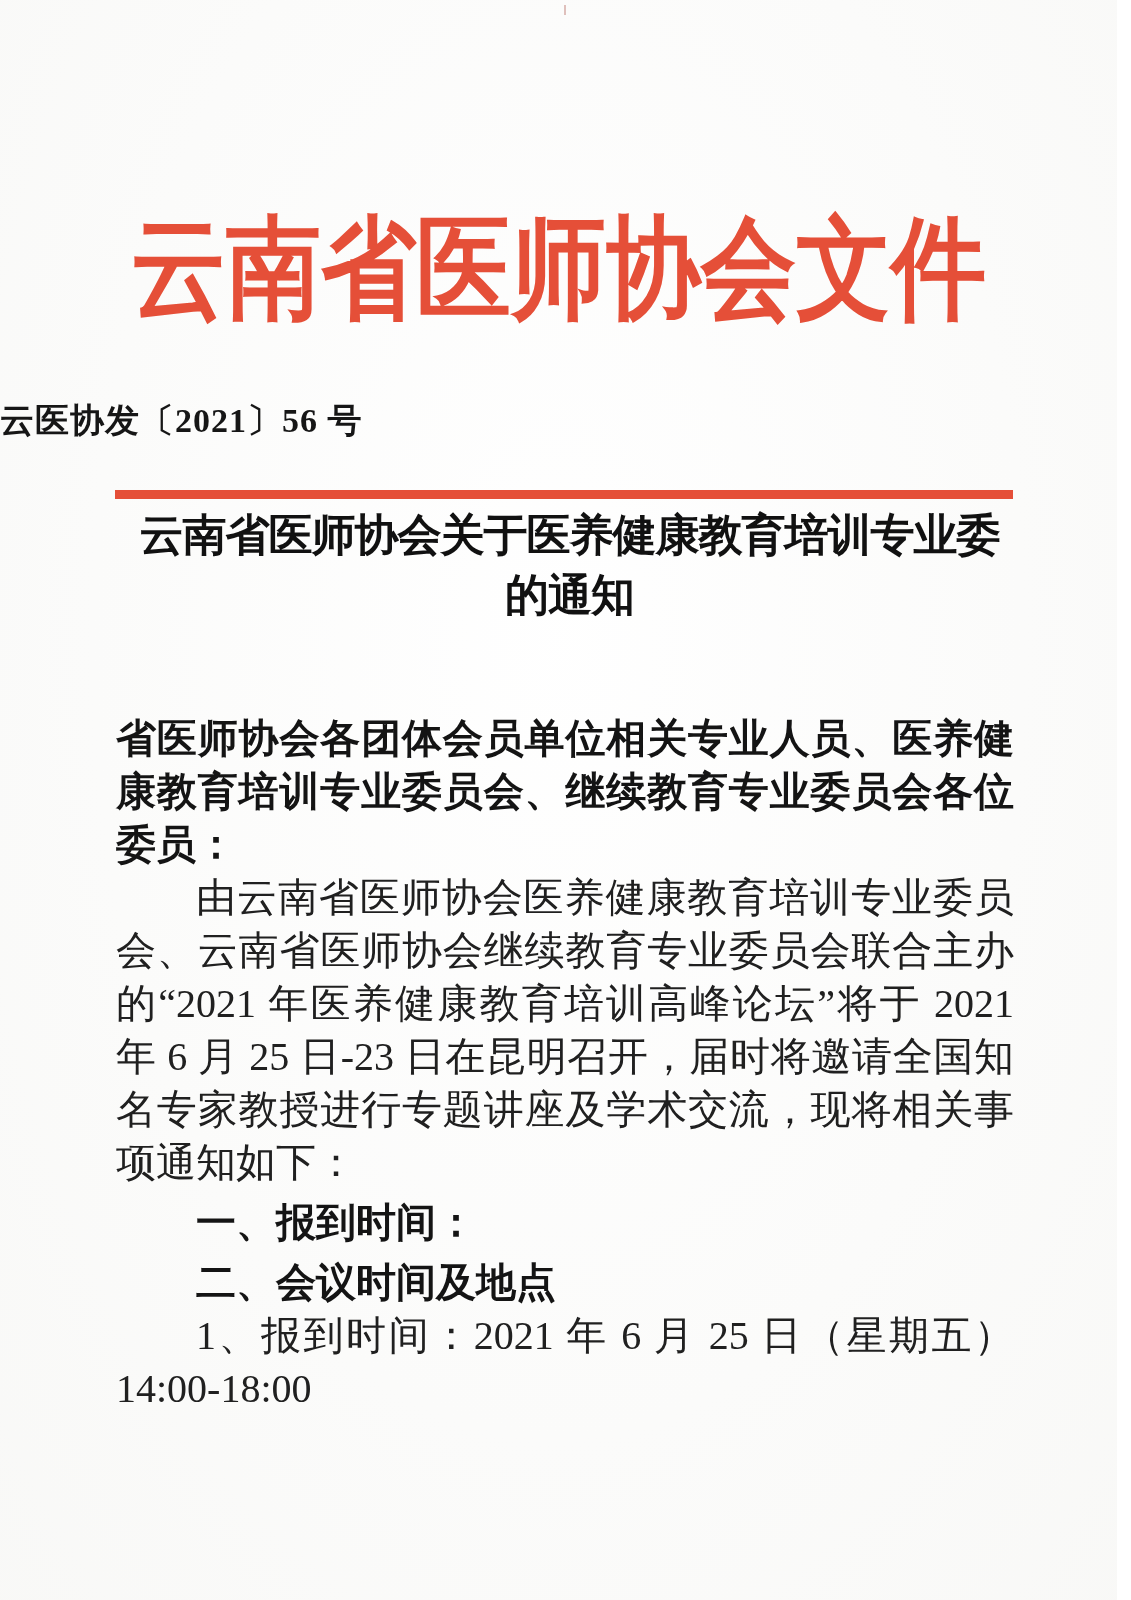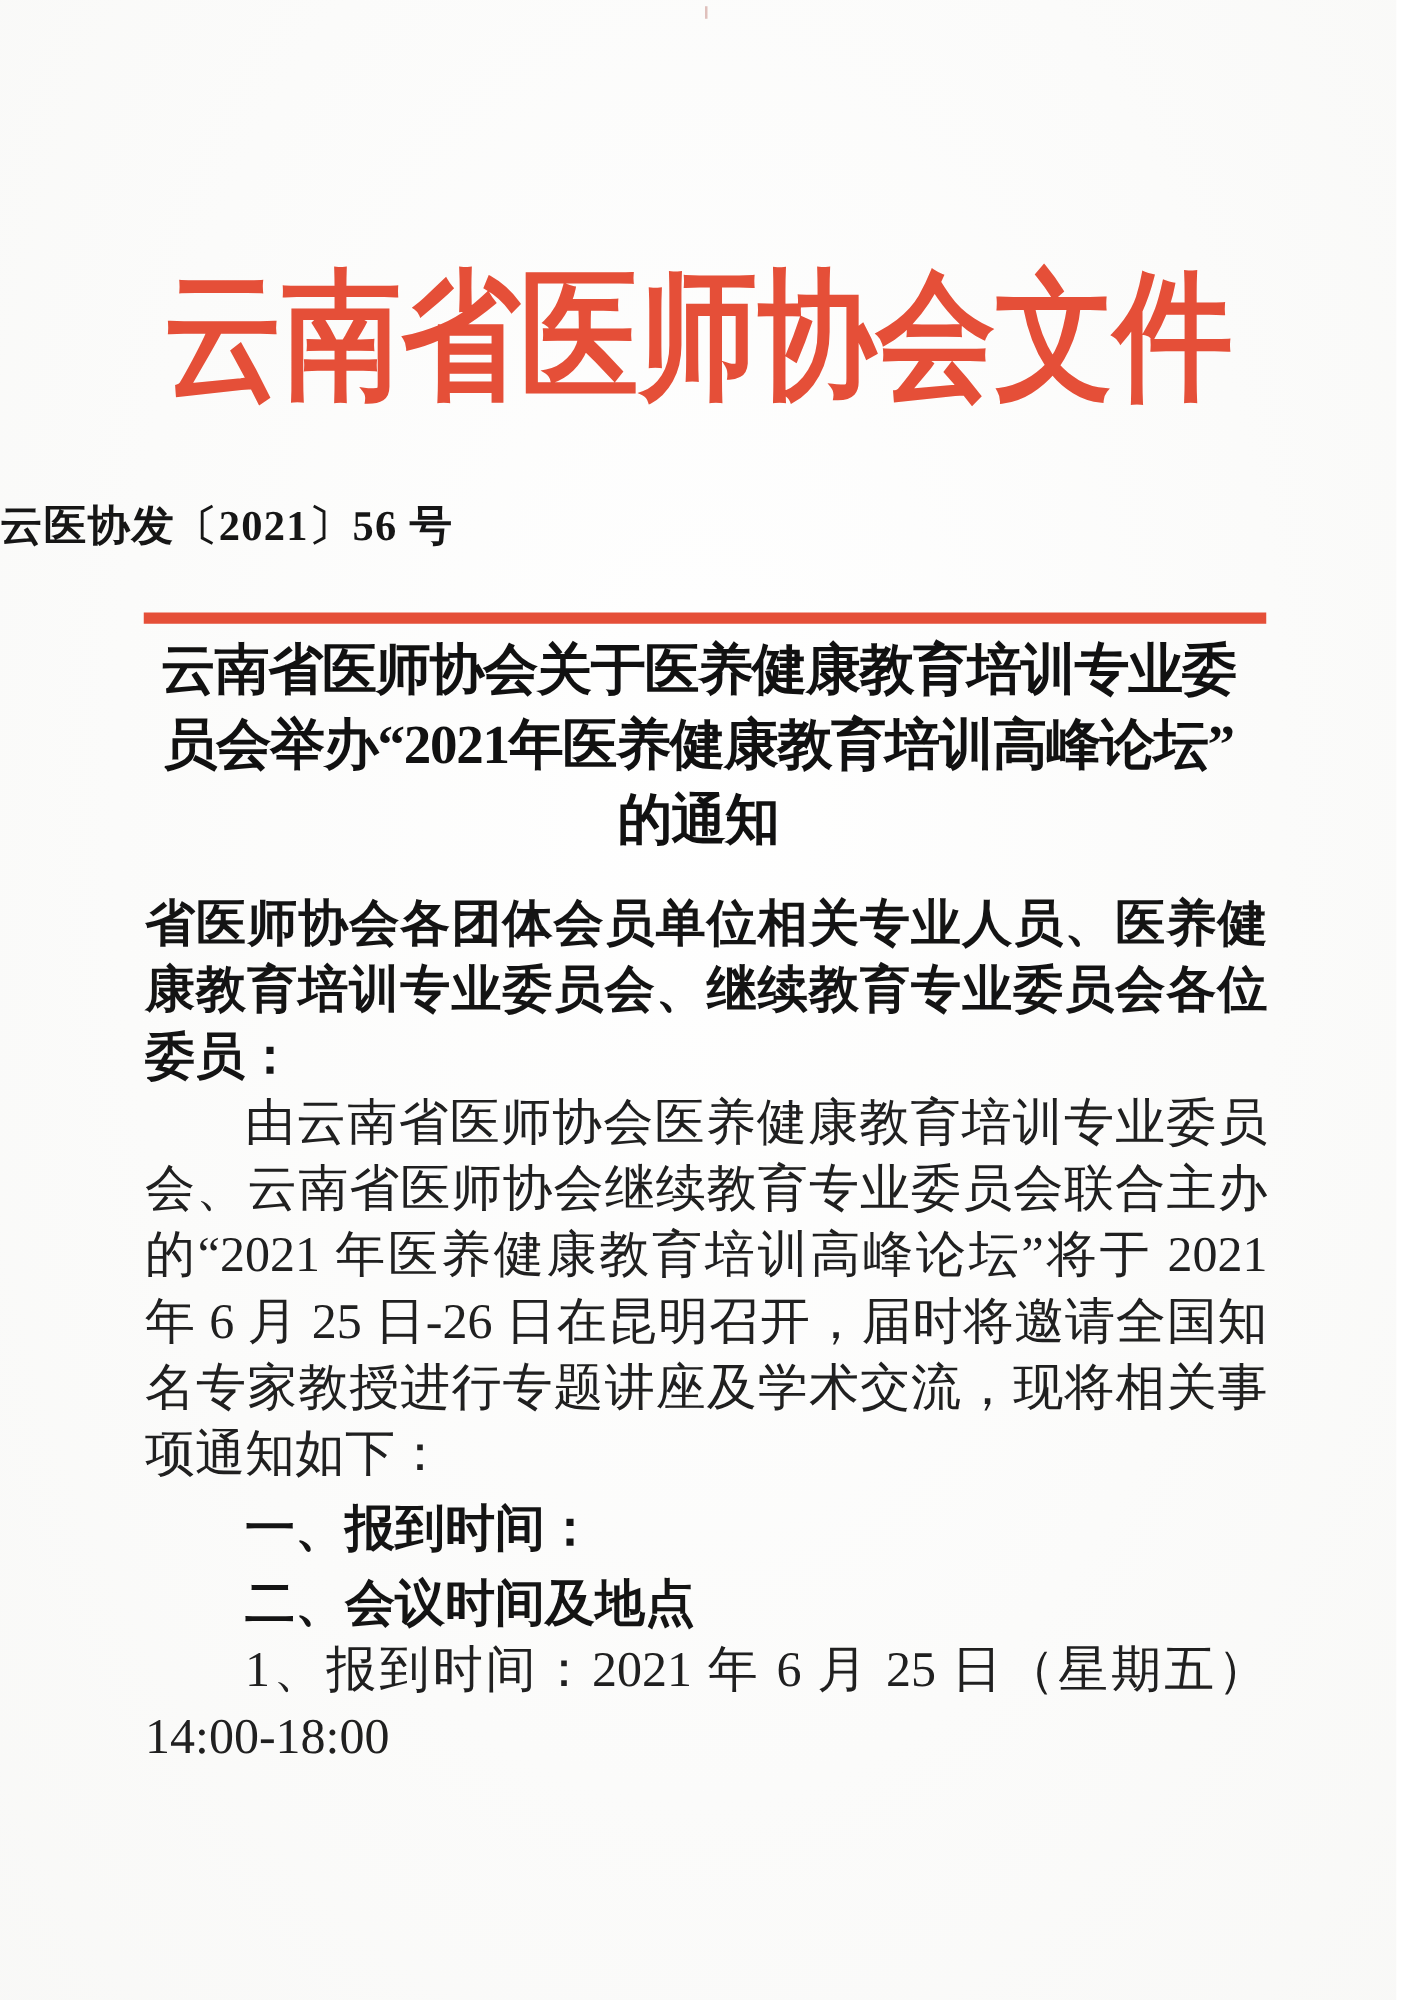--- a/index.html
+++ b/index.html
@@ -60,21 +60,21 @@
     position: absolute;
     top: 490px;
     left: 115px;
     width: 898px;
     height: 9px;
     background: var(--accent-red);
   }
   .doc-title {
     position: absolute;
     top: 506px;
-    left: 0;
+    left: 11px;
     width: 100%;
     text-align: center;
     font-size: 44px;
     font-weight: 700;
     line-height: 60px;
     letter-spacing: -1px;
     color: #111111;
   }
   .body-text {
     position: absolute;
@@ -112,25 +112,24 @@
   <div class="scan-mark"></div>
 
   <div class="org-title">云南省医师协会文件</div>
 
   <div class="doc-number">云医协发〔2021〕56 号</div>
 
   <div class="red-rule"></div>
 
   <div class="doc-title">
     <div>云南省医师协会关于医养健康教育培训专业委</div>
-    <div>员会举办“2021年医养健康教育培训高峰论坛”</div>
     <div>的通知</div>
   </div>
 
   <div class="body-text">
     <p class="salutation">省医师协会各团体会员单位相关专业人员、医养健康教育培训专业委员会、继续教育专业委员会各位委员：</p>
-    <p class="indent">由云南省医师协会医养健康教育培训专业委员会、云南省医师协会继续教育专业委员会联合主办的“2021 年医养健康教育培训高峰论坛”将于 2021 年 6 月 25 日-26 日在昆明召开，届时将邀请全国知名专家教授进行专题讲座及学术交流，现将相关事项通知如下：</p>
+    <p class="indent">由云南省医师协会医养健康教育培训专业委员会、云南省医师协会继续教育专业委员会联合主办的“2021 年医养健康教育培训高峰论坛”将于 2021 年 6 月 25 日-23 日在昆明召开，届时将邀请全国知名专家教授进行专题讲座及学术交流，现将相关事项通知如下：</p>
     <p class="heading indent">一、报到时间：</p>
     <p class="heading indent">二、会议时间及地点</p>
     <p class="indent">1、报到时间：2021 年 6 月 25 日（星期五）14:00-18:00</p>
   </div>
 
 </div>
 
 </body></html>

